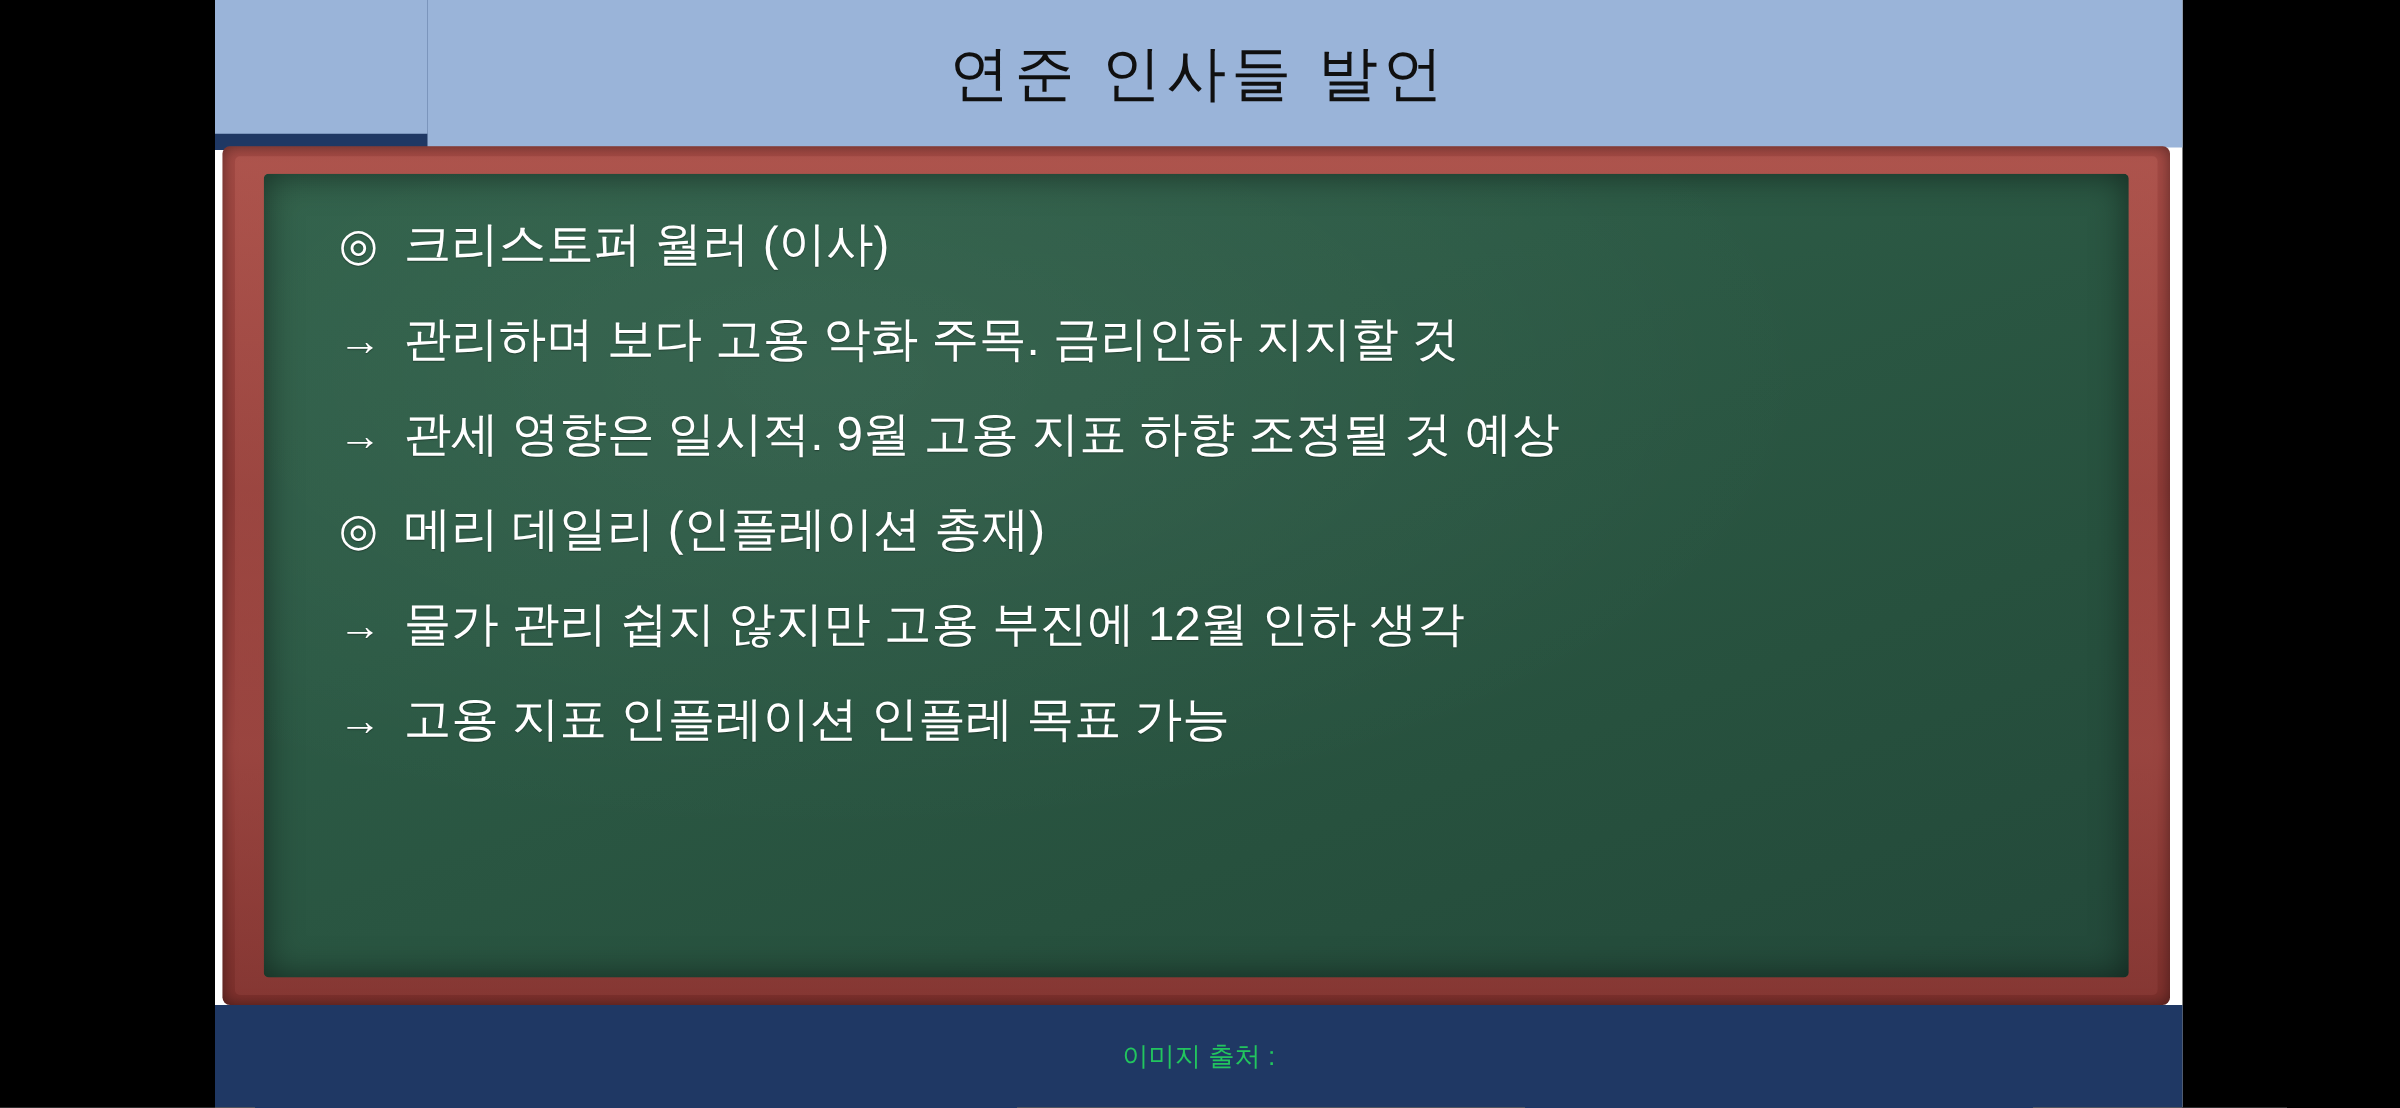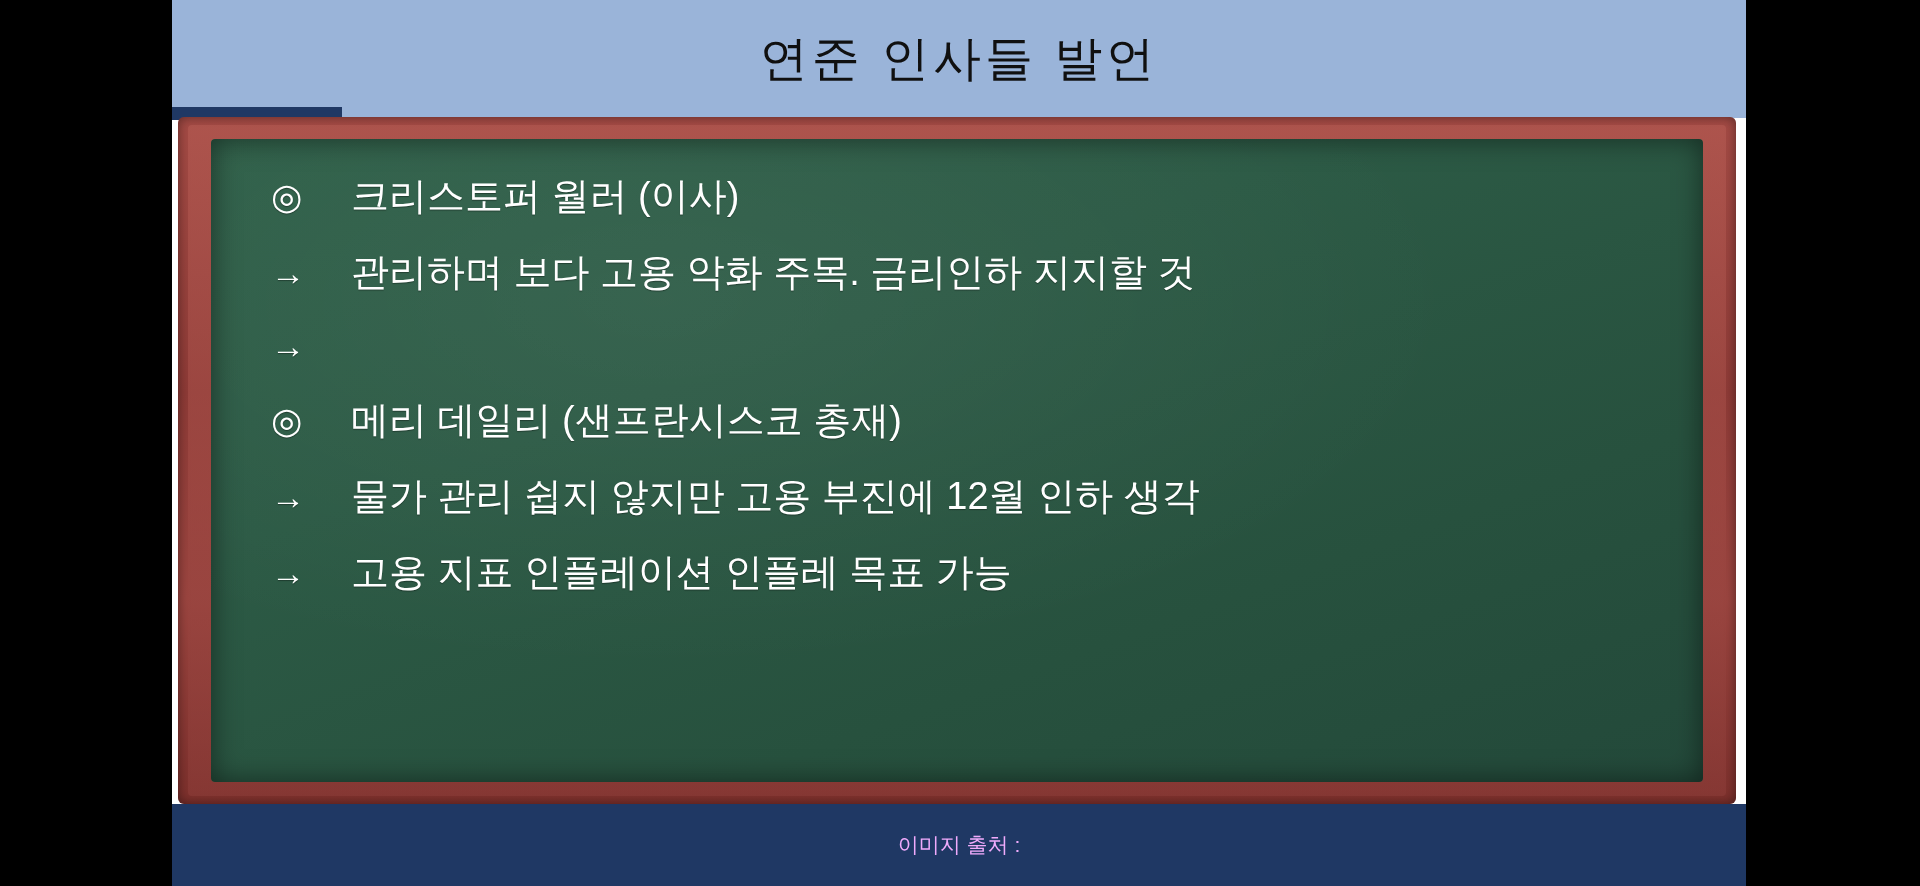--- a/index.html
+++ b/index.html
@@ -118,36 +118,35 @@
     width: 52px;
     flex: 0 0 52px;
     font-size: 36px;
     color: #ffffff;
   }
   .arrow {
     font-size: 34px;
   }
   .line-text {
     display: inline-block;
-    margin-left: 28px;
   }
   
   .footer {
     position: absolute;
     left: 0;
     bottom: 0;
     width: 1574px;
     height: 82px;
     background: #1f3864;
     display: flex;
     align-items: center;
     justify-content: center;
   }
   .footer-text {
-    color: #f0abfc;
+    color: #22c55e;
     font-size: 21px;
   }
   
 </style>
 </head>
 <body>
 
 <div class="stage">
   <div class="slide">
 
@@ -168,25 +167,26 @@
             <span class="line-text">크리스토퍼 월러 (이사)</span>
           </div>
 
           <div class="line">
             <span class="bullet arrow">→</span>
             <span class="line-text">관리하며 보다 고용 악화 주목. 금리인하 지지할 것</span>
           </div>
 
           <div class="line">
             <span class="bullet arrow">→</span>
+            <span class="line-text">관세 영향은 일시적. 9월 고용 지표 하향 조정될 것 예상</span>
           </div>
 
           <div class="line">
             <span class="bullet">◎</span>
-            <span class="line-text">메리 데일리 (샌프란시스코 총재)</span>
+            <span class="line-text">메리 데일리 (인플레이션 총재)</span>
           </div>
 
           <div class="line">
             <span class="bullet arrow">→</span>
             <span class="line-text">물가 관리 쉽지 않지만 고용 부진에 12월 인하 생각</span>
           </div>
 
           <div class="line">
             <span class="bullet arrow">→</span>
             <span class="line-text">고용 지표 인플레이션 인플레 목표 가능</span>

